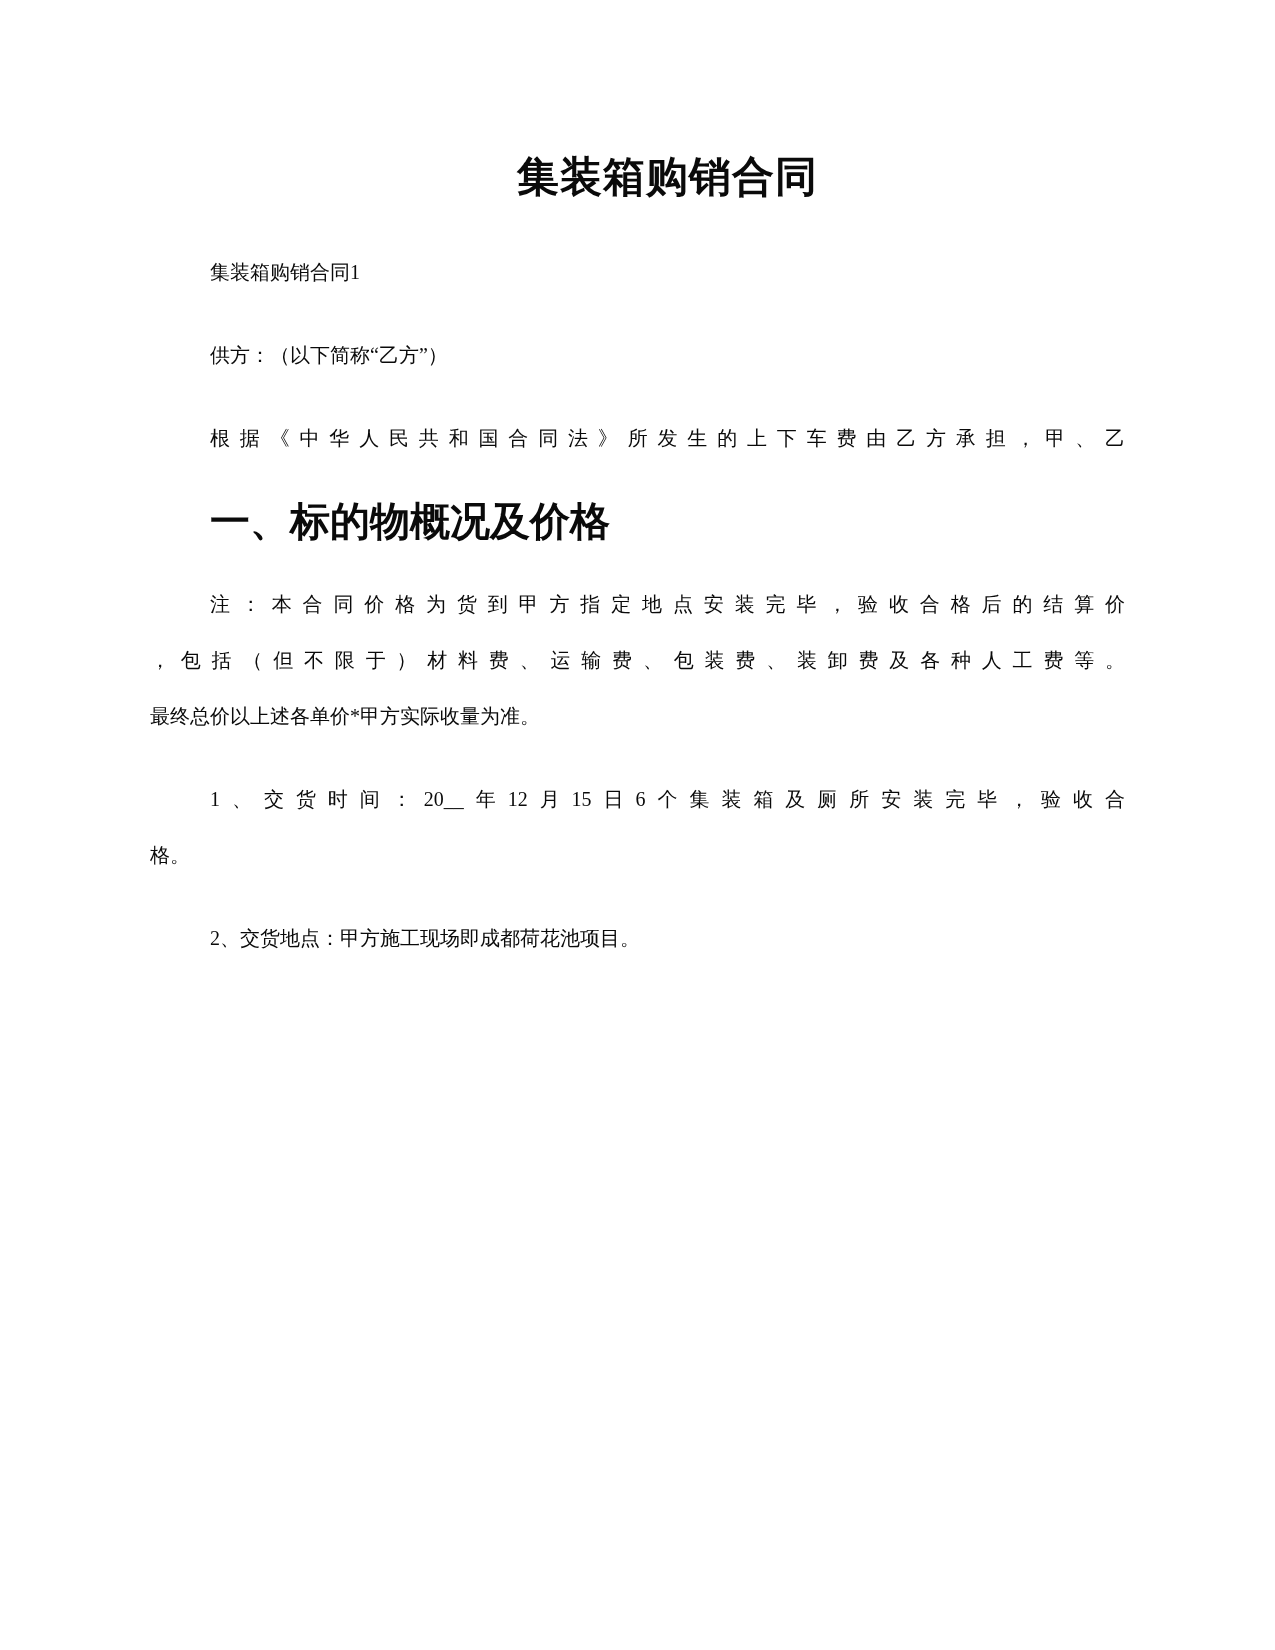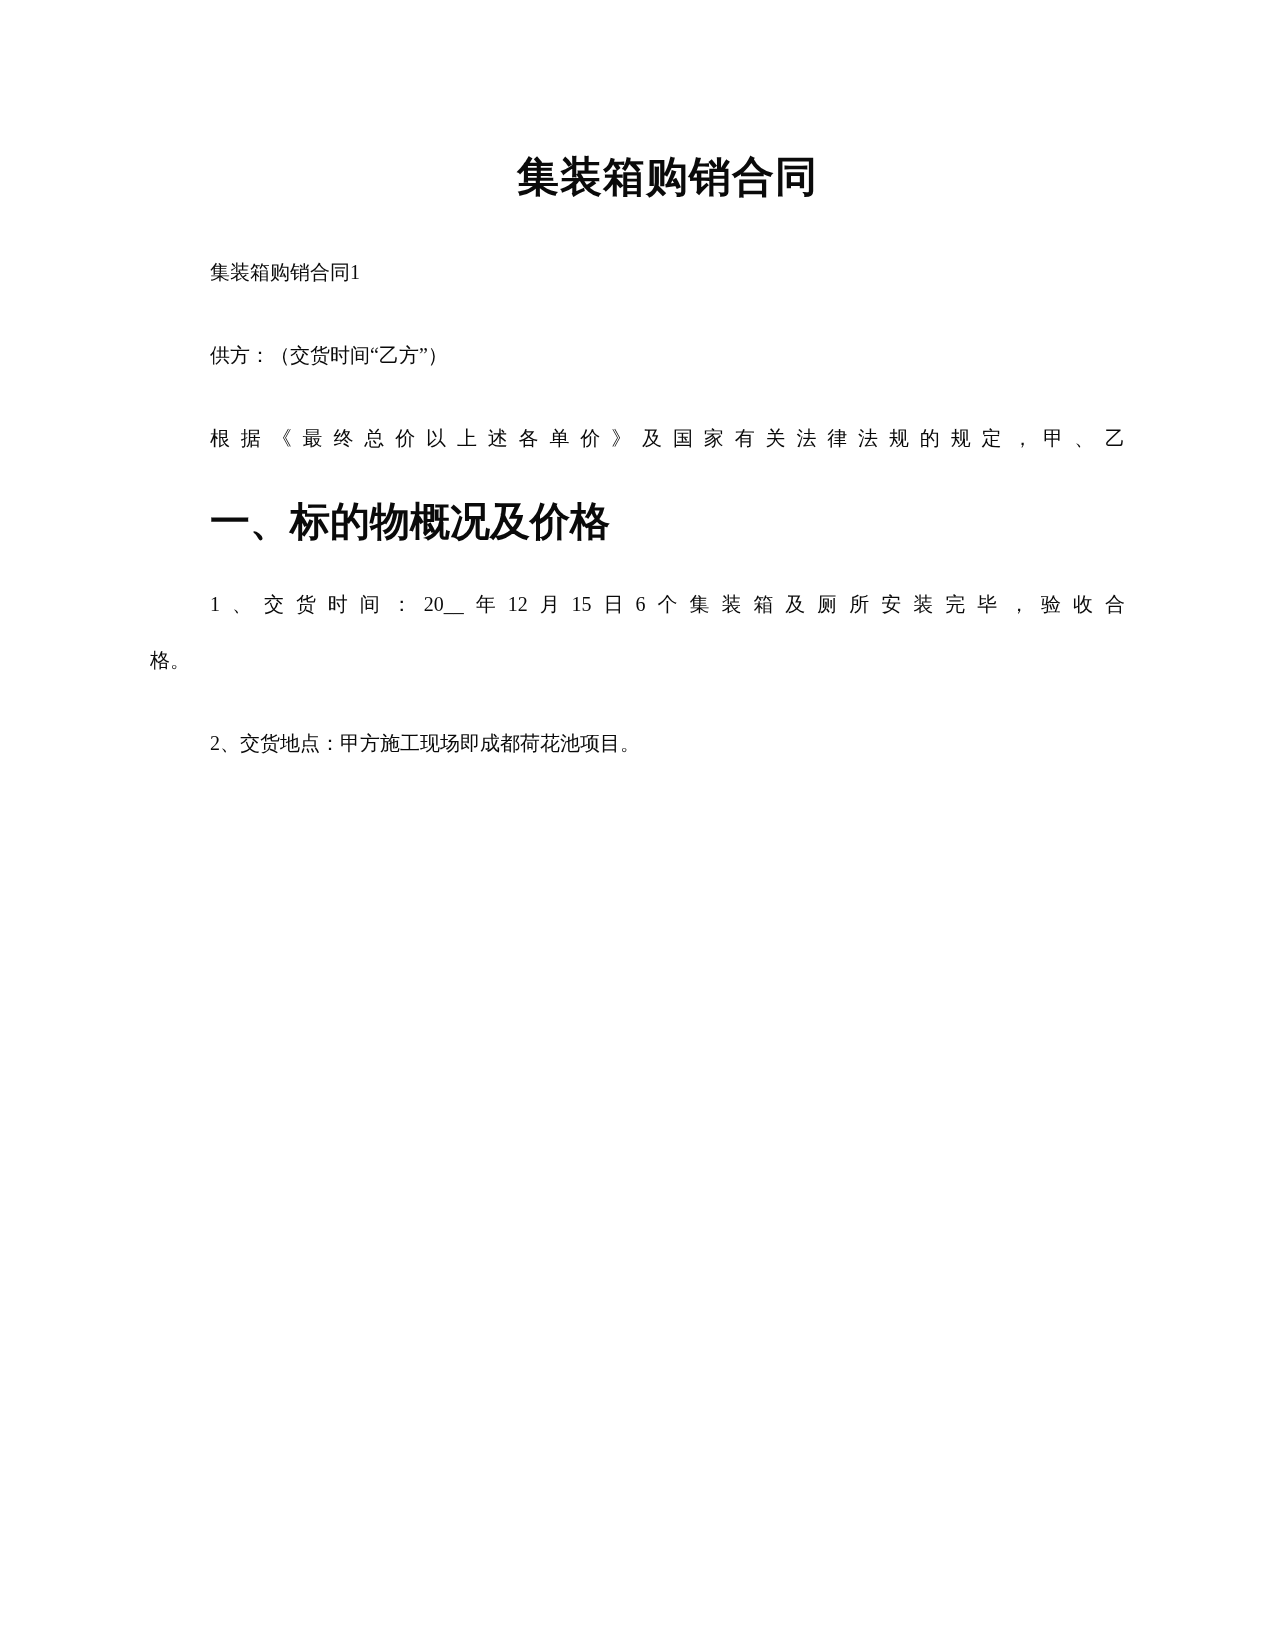--- a/index.html
+++ b/index.html
@@ -60,31 +60,36 @@
 <div class="page">
 
   <h1 class="doc-title">集装箱购销合同</h1>
 
   <div class="block">
     <div class="ln indent">集装箱购销合同1</div>
   </div>
 
 
   <div class="block">
-    <div class="ln indent">供方：（交货时间“乙方”）</div>
+    <div class="ln indent">供方：（以下简称“乙方”）</div>
   </div>
 
   <div class="block">
-    <div class="ln indent fill">根据《最终总价以上述各单价》及国家有关法律法规的规定，甲、乙</div>
+    <div class="ln indent fill">根据《中华人民共和国合同法》所发生的上下车费由乙方承担，甲、乙</div>
   </div>
 
   <div class="block">
     <div class="ln indent heading">一、标的物概况及价格</div>
   </div>
 
+  <div class="block">
+    <div class="ln indent fill">注：本合同价格为货到甲方指定地点安装完毕，验收合格后的结算价</div>
+    <div class="ln fill">，包括（但不限于）材料费、运输费、包装费、装卸费及各种人工费等。</div>
+    <div class="ln">最终总价以上述各单价*甲方实际收量为准。</div>
+  </div>
 
 
   <div class="block">
     <div class="ln indent fill">1、交货时间：20__年12月15日6个集装箱及厕所安装完毕，验收合</div>
     <div class="ln">格。</div>
   </div>
 
   <div class="block">
     <div class="ln indent">2、交货地点：甲方施工现场即成都荷花池项目。</div>
   </div>

